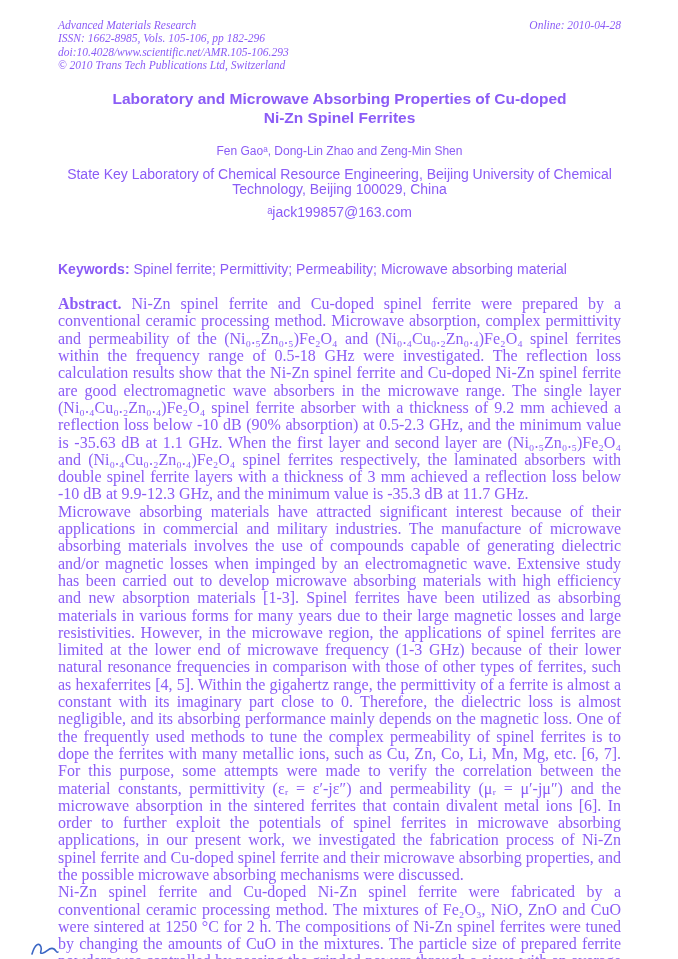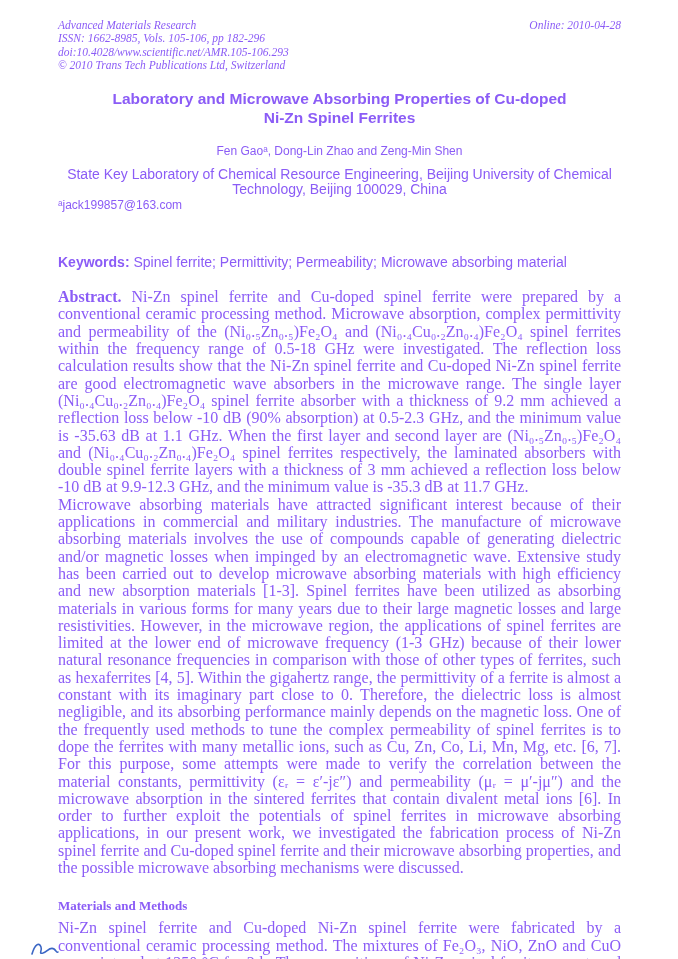--- a/index.html
+++ b/index.html
@@ -42,24 +42,24 @@
     line-height: 17px;
   }
   .affiliation {
     margin-top: 7px;
     text-align: center;
     font-family: "Liberation Sans", sans-serif;
     font-size: 14px;
     line-height: 15px;
   }
   .email {
-    margin-top: 1px;
-    text-align: left;
+    margin-top: 8px;
+    text-align: center;
     font-family: "Liberation Sans", sans-serif;
-    font-size: 12px;
+    font-size: 14px;
     line-height: 14px;
   }
   .keywords {
     margin-top: 43px;
     font-family: "Liberation Sans", sans-serif;
     font-size: 14px;
     line-height: 14px;
   }
   .keywords b { font-weight: bold; }
   
@@ -121,20 +121,19 @@
     <span>Spinel ferrite; Permittivity; Permeability; Microwave absorbing material</span>
   </div>
 
   <p class="abstract body-text">
     <b>Abstract.</b>
     <span>Ni-Zn spinel ferrite and Cu-doped spinel ferrite were prepared by a conventional ceramic processing method. Microwave absorption, complex permittivity and permeability of the (Ni₀.₅Zn₀.₅)Fe₂O₄ and (Ni₀.₄Cu₀.₂Zn₀.₄)Fe₂O₄ spinel ferrites within the frequency range of 0.5-18 GHz were investigated. The reflection loss calculation results show that the Ni-Zn spinel ferrite and Cu-doped Ni-Zn spinel ferrite are good electromagnetic wave absorbers in the microwave range. The single layer (Ni₀.₄Cu₀.₂Zn₀.₄)Fe₂O₄ spinel ferrite absorber with a thickness of 9.2 mm achieved a reflection loss below -10 dB (90% absorption) at 0.5-2.3 GHz, and the minimum value is -35.63 dB at 1.1 GHz. When the first layer and second layer are (Ni₀.₅Zn₀.₅)Fe₂O₄ and (Ni₀.₄Cu₀.₂Zn₀.₄)Fe₂O₄ spinel ferrites respectively, the laminated absorbers with double spinel ferrite layers with a thickness of 3 mm achieved a reflection loss below -10 dB at 9.9-12.3 GHz, and the minimum value is -35.3 dB at 11.7 GHz.</span>
   </p>
 
   <p class="body-text">Microwave absorbing materials have attracted significant interest because of their applications in commercial and military industries. The manufacture of microwave absorbing materials involves the use of compounds capable of generating dielectric and/or magnetic losses when impinged by an electromagnetic wave. Extensive study has been carried out to develop microwave absorbing materials with high efficiency and new absorption materials [1-3]. Spinel ferrites have been utilized as absorbing materials in various forms for many years due to their large magnetic losses and large resistivities. However, in the microwave region, the applications of spinel ferrites are limited at the lower end of microwave frequency (1-3 GHz) because of their lower natural resonance frequencies in comparison with those of other types of ferrites, such as hexaferrites [4, 5]. Within the gigahertz range, the permittivity of a ferrite is almost a constant with its imaginary part close to 0. Therefore, the dielectric loss is almost negligible, and its absorbing performance mainly depends on the magnetic loss. One of the frequently used methods to tune the complex permeability of spinel ferrites is to dope the ferrites with many metallic ions, such as Cu, Zn, Co, Li, Mn, Mg, etc. [6, 7]. For this purpose, some attempts were made to verify the correlation between the material constants, permittivity (εᵣ = ε′-jε″) and permeability (μᵣ = μ′-jμ″) and the microwave absorption in the sintered ferrites that contain divalent metal ions [6]. In order to further exploit the potentials of spinel ferrites in microwave absorbing applications, in our present work, we investigated the fabrication process of Ni-Zn spinel ferrite and Cu-doped spinel ferrite and their microwave absorbing properties, and the possible microwave absorbing mechanisms were discussed.</p>
 
-  <h2 class="section-heading">Materials and Methods</h2>
   <p class="body-text">Ni-Zn spinel ferrite and Cu-doped Ni-Zn spinel ferrite were fabricated by a conventional ceramic processing method. The mixtures of Fe₂O₃, NiO, ZnO and CuO were sintered at 1250 °C for 2 h. The compositions of Ni-Zn spinel ferrites were tuned by changing the amounts of CuO in the mixtures. The particle size of prepared ferrite powders was controlled by passing the grinded powers through a sieve with an average aperture size of 74 μm. The morphology and microstructure of the Ni-Zn spinel</p>
 
   <svg class="corner-mark" viewBox="0 0 30 16">
     <path d="M2,13 C5,3 9,1 11,6 C12.5,10 8,13 13,12 C17,11 20,5 24,8 C26,9.5 27,12 28,11" fill="none" stroke-width="1.6" stroke-linecap="round" stroke="#3b66c4"></path>
   </svg>
 
 </div>
 
 </body></html>

